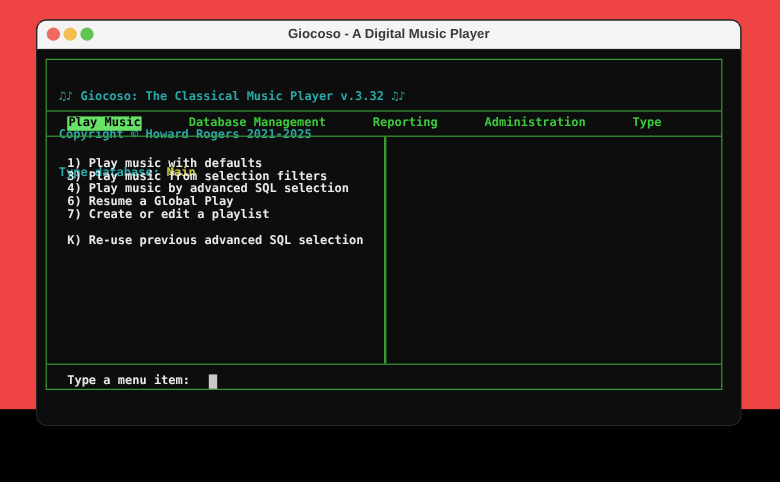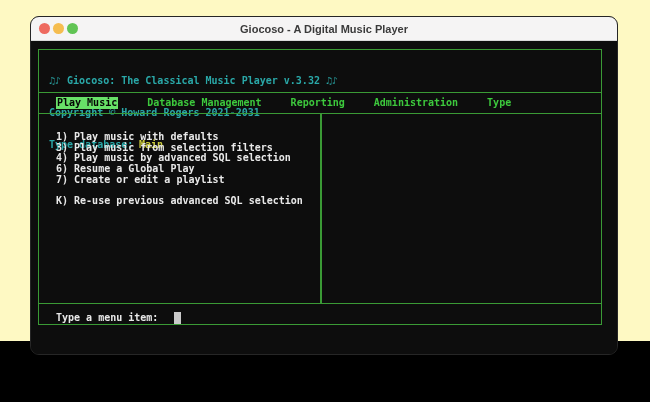--- a/index.html
+++ b/index.html
@@ -1,18 +1,18 @@
 <!DOCTYPE html>
 <html><head>
 <meta charset="utf-8">
 <style>
   * { margin: 0; padding: 0; box-sizing: border-box; }
   html, body { width: 650px; height: 402px; background: #000; overflow: hidden; }
 
-  .stage { position: relative; width: 650px; height: 341px; background: #fef9c3;
+  .stage { position: relative; width: 650px; height: 341px; background: #ef4444;
            font-family: "DejaVu Sans Mono", monospace; }
 
   
   .window {
     position: absolute; left: 30px; top: 16px; width: 588px; height: 339px;
     background: #0d0d0d; border: 1px solid #262626; border-radius: 9px;
     overflow: hidden;
   }
   .titlebar {
     position: relative; height: 24px; background: #f5f4f4;
@@ -40,21 +40,21 @@
     border: 1.5px solid #3a9a35;
     display: flex; flex-direction: column;
   }
 
   .banner { height: 42px; padding: 5px 0 0 10px; white-space: pre; }
   .banner .cyan { color: #2aa8a8; }
   .banner .yellow { color: #cdcd3e; margin-left: 5.7px; }
 
   .menubar {
     height: 22px; border-top: 1.5px solid #3a9a35; border-bottom: 1.5px solid #3a9a35;
-    display: flex; align-items: center; padding-left: 17px; gap: 29px;
+    display: flex; align-items: center; padding-left: 17px; gap: 39px;
     color: #3dc93d; white-space: pre;
   }
   .menu-tab { cursor: default; }
   .menu-tab.active { background: #68e168; color: #050505; padding: 1px 1px; }
 
   .content { flex: 1; display: flex; }
   .col-left  { width: 281px; padding: 18px 0 0 17px; }
   .col-div   { width: 1.5px; background: #3a9a35; }
   .col-right { flex: 1; }
   .list-row { min-height: 10.67px; white-space: pre; color: #e9e9e9; }
@@ -81,21 +81,21 @@
         <span class="light green"></span>
       </div>
       <div class="win-title">Giocoso - A Digital Music Player</div>
     </div>
 
     <div class="terminal">
       <div class="tui-box">
 
         <div class="banner">
           <div class="cyan">♫♪ Giocoso: The Classical Music Player v.3.32 ♫♪</div>
-          <div class="cyan">Copyright © Howard Rogers 2021-2031</div>
+          <div class="cyan">Copyright © Howard Rogers 2021-2025</div>
           <div class="cyan"><span>Type database:</span><span class="yellow">Main</span></div>
         </div>
 
         <div class="menubar">
           <span class="menu-tab active">Play Music</span>
           <span class="menu-tab">Database Management</span>
           <span class="menu-tab">Reporting</span>
           <span class="menu-tab">Administration</span>
           <span class="menu-tab">Type</span>
         </div>

